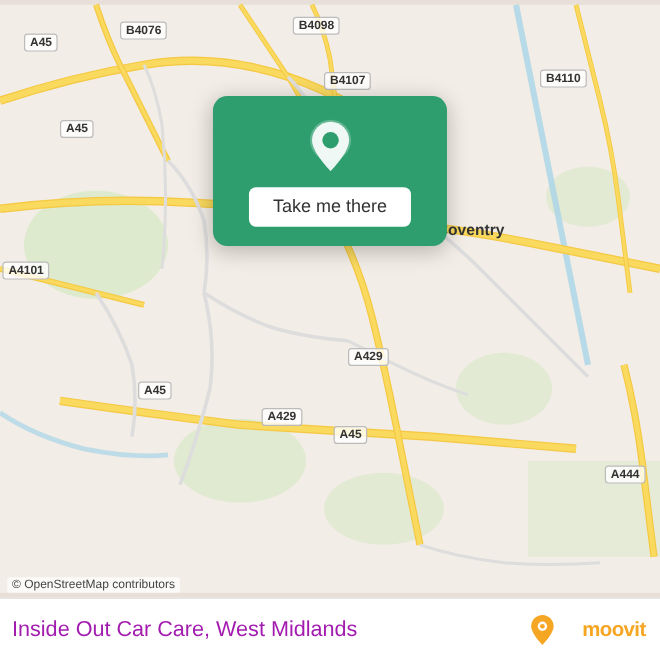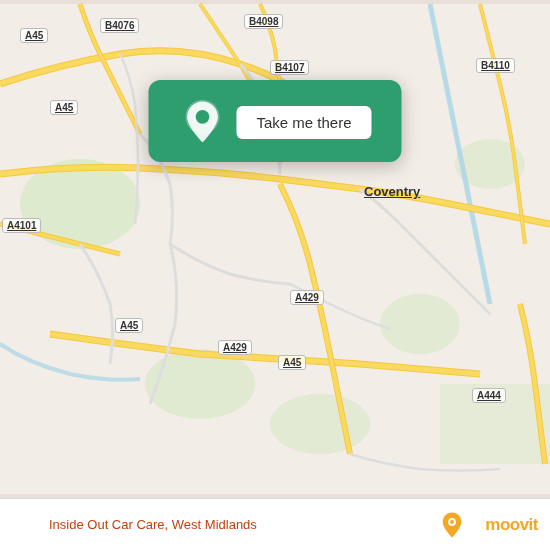--- a/index.html
+++ b/index.html
@@ -39,21 +39,21 @@
     
     #location-card {
       position: absolute;
       top: 80px;
       left: 50%;
       transform: translateX(-50%);
       background: #2e9e6e;
       border-radius: 12px;
       padding: 18px 30px 16px;
       display: flex;
-      flex-direction: row;
+      flex-direction: column;
       align-items: center;
       gap: 10px;
       box-shadow: 0 4px 18px rgba(0,0,0,0.25);
       min-width: 180px;
     }
 
     #pin-icon {
       width: 48px;
       height: 48px;
     }
@@ -88,24 +88,23 @@
       height: 52px;
       background: white;
       border-top: 1px solid #ddd;
       display: flex;
       align-items: center;
       justify-content: space-between;
       padding: 0 12px 0 10px;
     }
 
     #location-info {
-      font-size: 13px;
-      color: #c2410c;
+      font-size: 18px;
+      color: #a21caf;
       font-weight: 500;
-      margin-left: 39px;
     }
 
     #moovit-logo {
       display: flex;
       align-items: center;
       gap: 19px;
     }
 
     #moovit-pin {
       width: 28px;
@@ -124,21 +123,20 @@
       position: absolute;
       font-size: 10px;
       font-weight: bold;
       color: #333;
       background: rgba(255,255,255,0.8);
       border: 1px solid #bbb;
       border-radius: 3px;
       padding: 1px 4px;
       white-space: nowrap;
       pointer-events: none;
-      text-decoration: underline;
     }
   </style>
 </head>
 <body>
 
 <div id="app">
   <div id="map-area">
 
     <svg id="map-svg" viewBox="0 0 550 490" xmlns="http://www.w3.org/2000/svg">
 
@@ -192,30 +190,31 @@
       <path d="M240 60 Q260 80 270 110 Q280 140 280 170" stroke="#ddd" stroke-width="3" fill="none"></path>
       <path d="M120 50 Q130 70 135 100 Q138 130 138 160 Q138 190 135 220" stroke="#ddd" stroke-width="2.5" fill="none"></path>
       <path d="M290 280 Q310 290 330 300 Q360 315 390 325" stroke="#ddd" stroke-width="2.5" fill="none"></path>
       <path d="M350 450 Q380 460 420 465 Q460 468 500 465" stroke="#ddd" stroke-width="2.5" fill="none"></path>
     </svg>
 
     <div class="road-label" style="top:28px;left:20px">A45</div>
     <div class="road-label" style="top:18px;left:100px">B4076</div>
     <div class="road-label" style="top:14px;left:244px">B4098</div>
     <div class="road-label" style="top:60px;left:270px">B4107</div>
-    <div class="road-label" style="top:58px;left:476px">B4110</div>
+    <div class="road-label" style="top:58px;left:450px">B4110</div>
     <div class="road-label" style="top:100px;left:50px">A45</div>
     <div class="road-label" style="top:183px;left:360px;font-size:13px;font-weight:bold;background:transparent;border:none;color:#333">Coventry</div>
     <div class="road-label" style="top:318px;left:115px">A45</div>
     <div class="road-label" style="top:290px;left:290px">A429</div>
     <div class="road-label" style="top:340px;left:218px">A429</div>
     <div class="road-label" style="top:355px;left:278px">A45</div>
     <div class="road-label" style="top:218px;left:2px">A4101</div>
-    <div class="road-label" style="top:388px;left:472px">A444</div>
-
+    <div class="road-label" style="top:388px;left:504px">A444</div>
+
+    <div id="attribution">© OpenStreetMap contributors</div>
 
     <div id="location-card">
 
       <svg id="pin-icon" viewBox="0 0 48 56" xmlns="http://www.w3.org/2000/svg">
         <circle cx="24" cy="22" r="20" fill="white" opacity="0.25"></circle>
         <path d="M24 4 C14.06 4 6 12.06 6 22 C6 34 24 52 24 52 C24 52 42 34 42 22 C42 12.06 33.94 4 24 4 Z" fill="white" opacity="0.9"></path>
         <circle cx="24" cy="22" r="8" fill="#2e9e6e"></circle>
       </svg>
 
       <button id="take-me-btn">Take me there</button>

